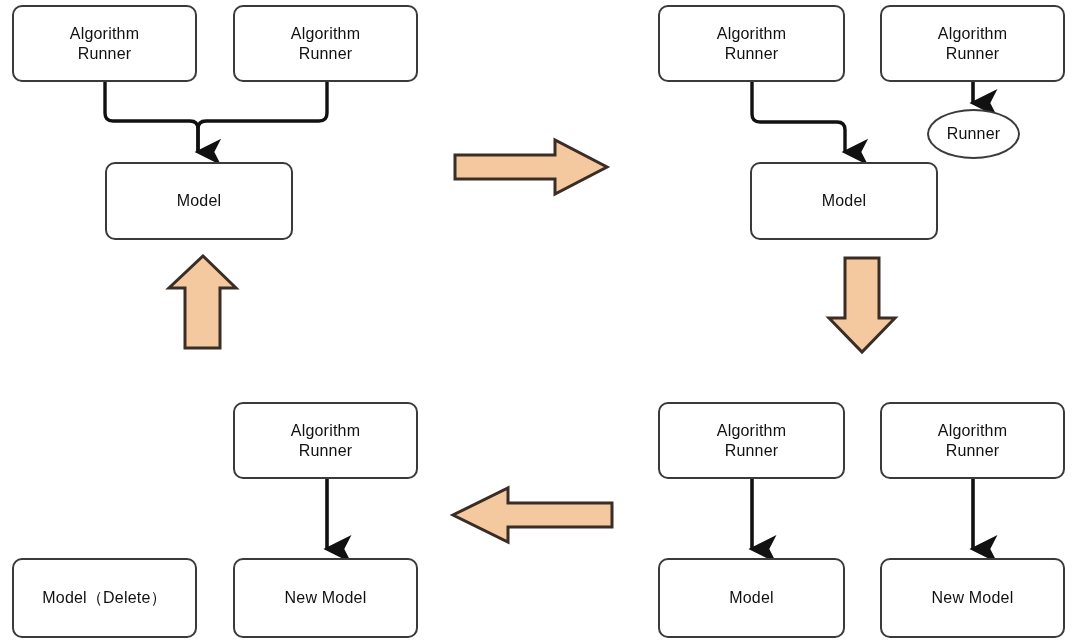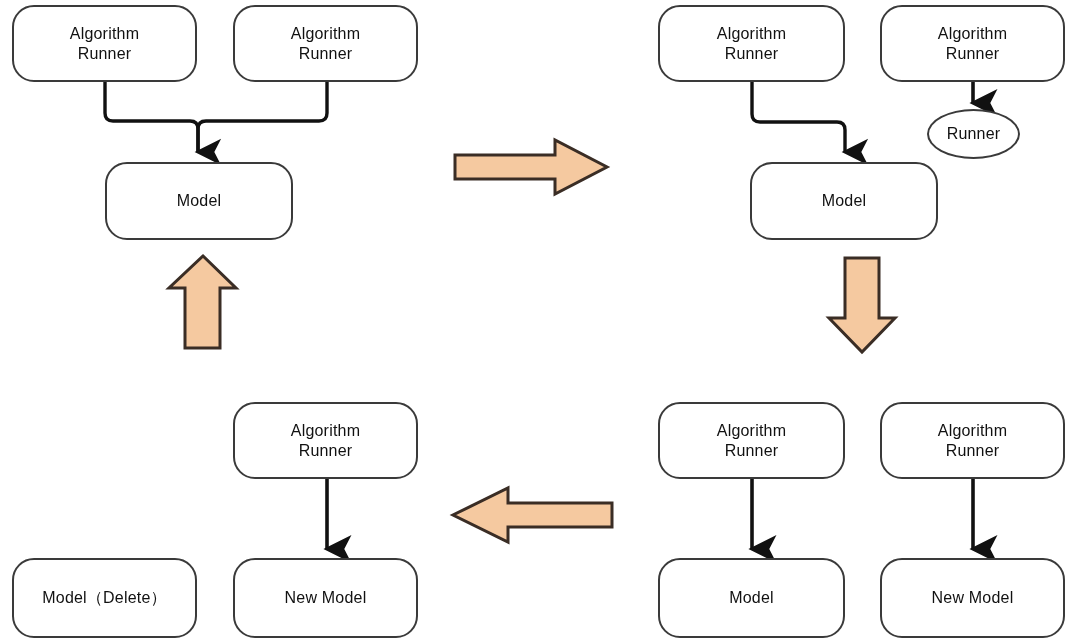--- a/index.html
+++ b/index.html
@@ -13,21 +13,21 @@
     height: 643px;
     background: #ffffff;
     overflow: hidden;
     font-family: "Liberation Sans", sans-serif;
   }
   .node {
     position: absolute;
     box-sizing: border-box;
     background: #ffffff;
     border: 2.5px solid #3a3a3a;
-    border-radius: 22px;
+    border-radius: 10px;
     display: flex;
     align-items: center;
     justify-content: center;
     text-align: center;
     color: #111111;
     font-size: 16px;
     line-height: 1.25;
     font-family: "Liberation Sans", sans-serif;
     z-index: 3;
   }

